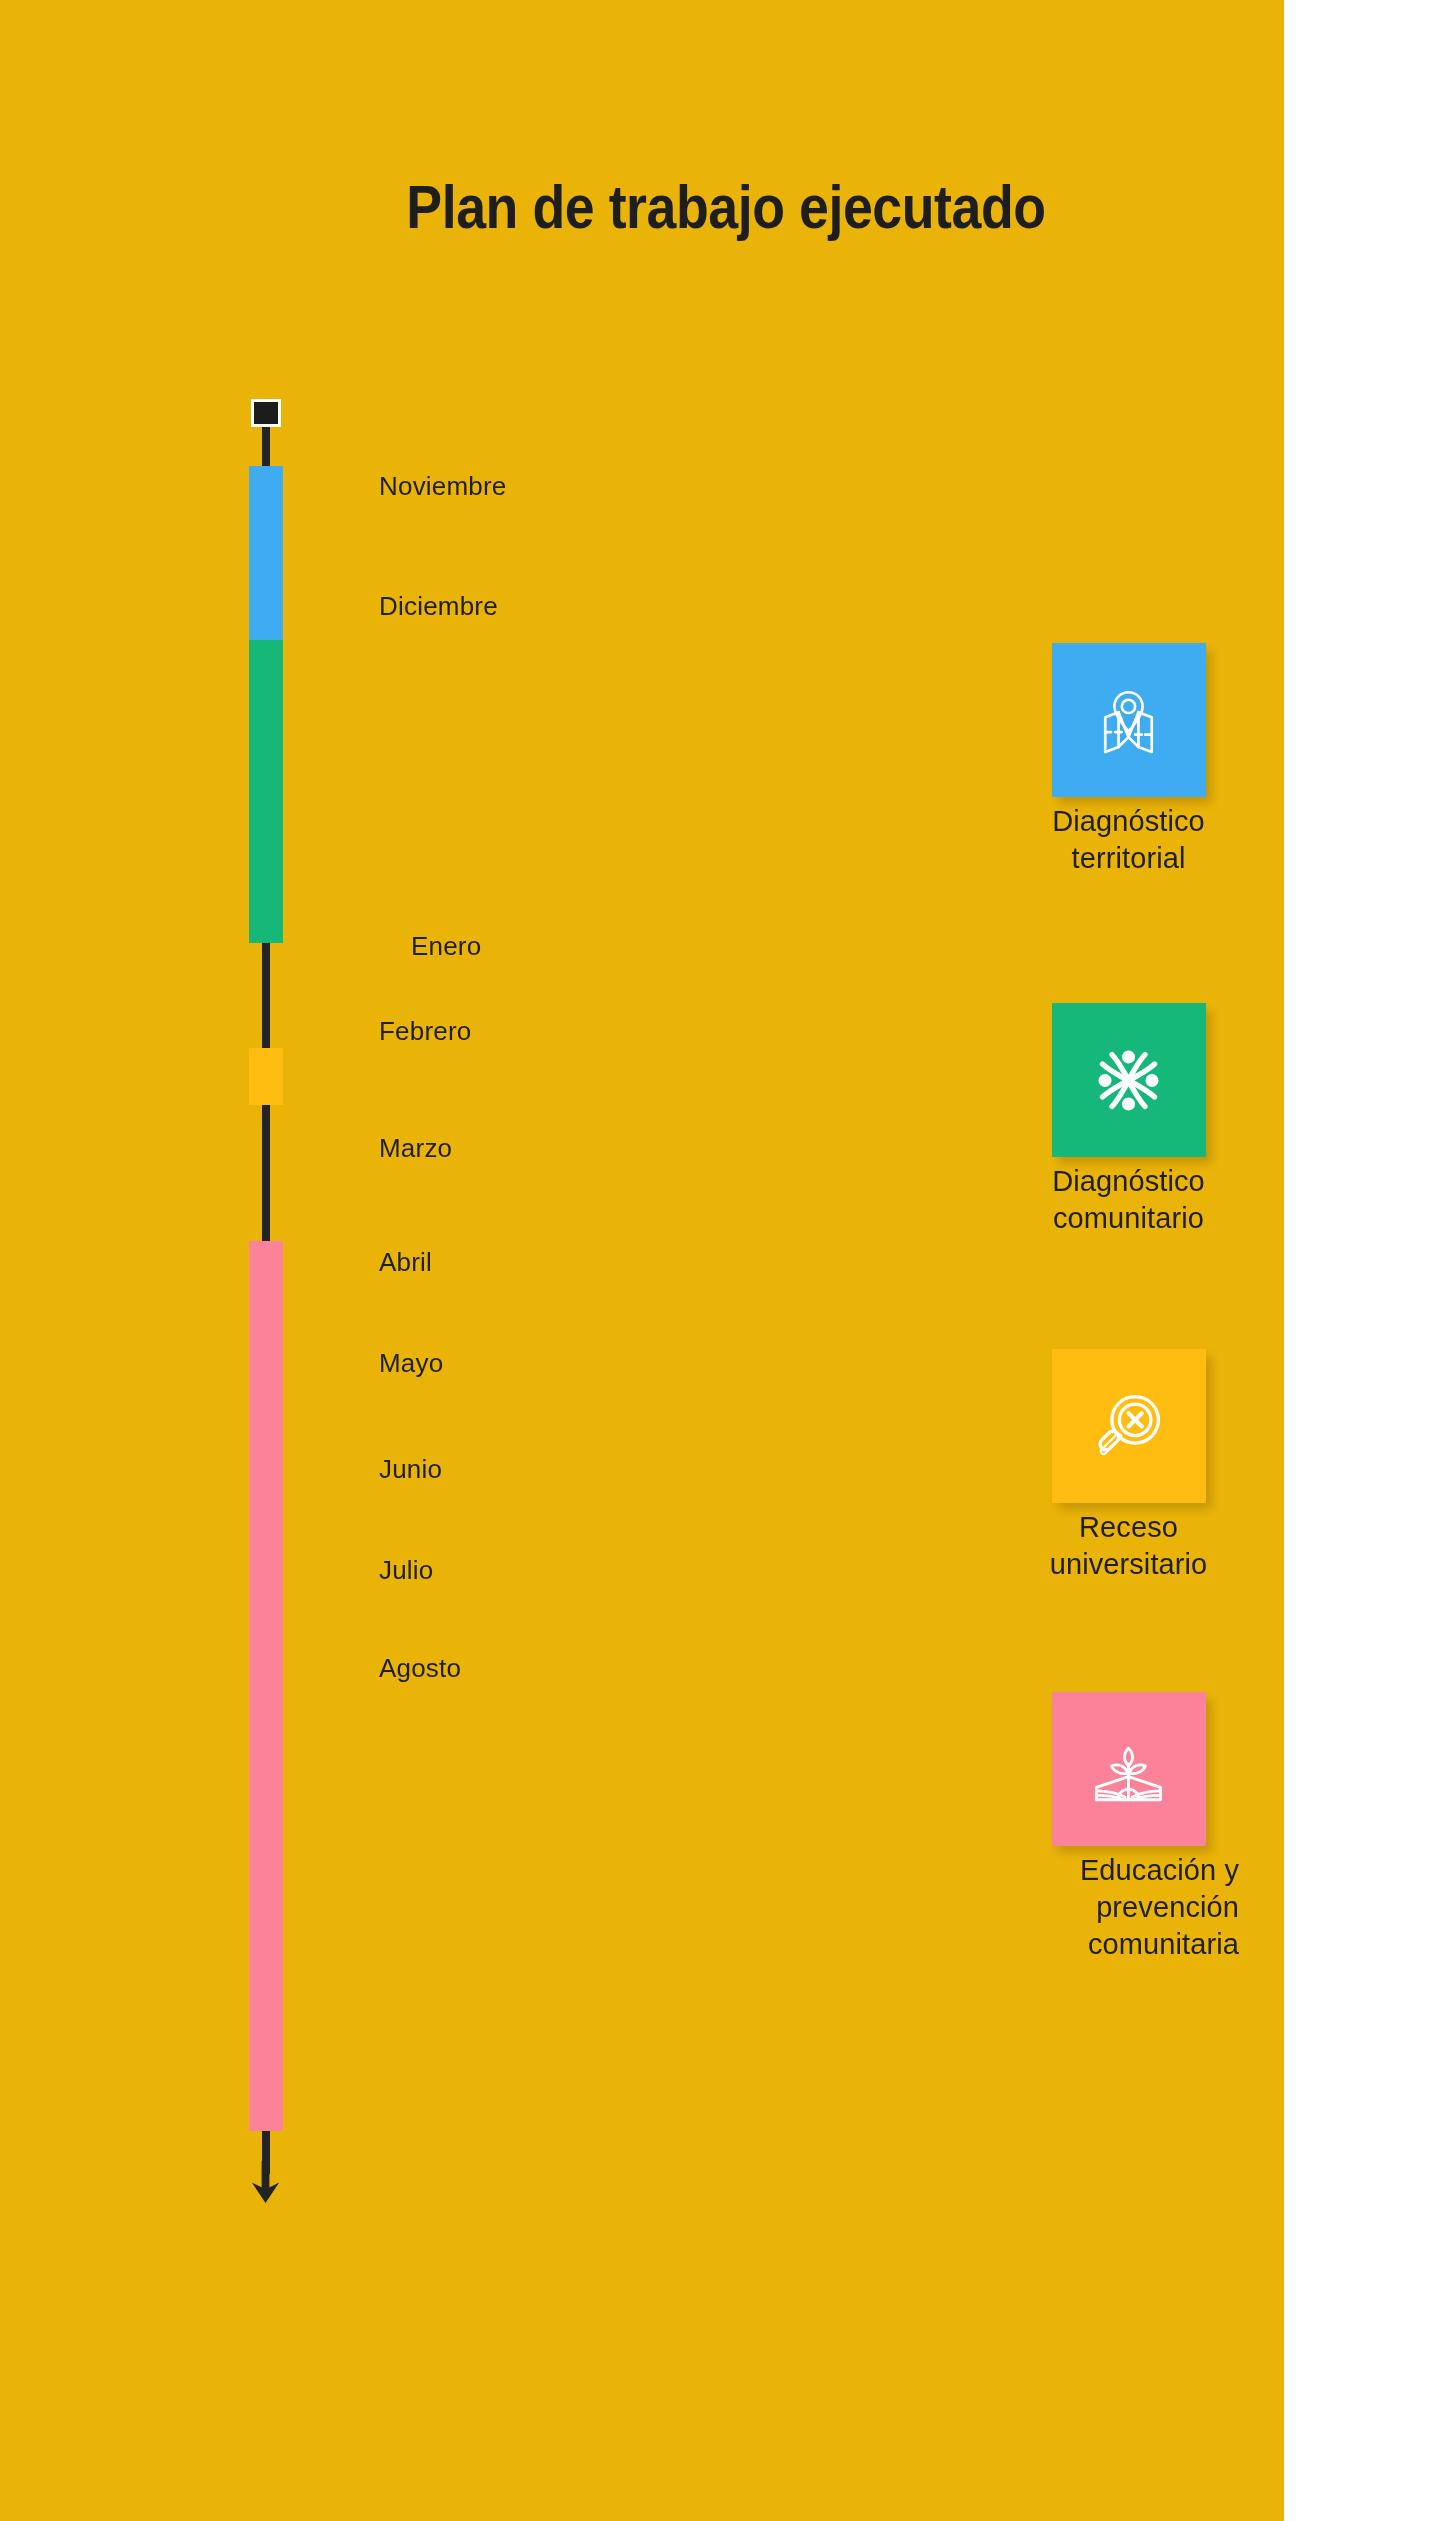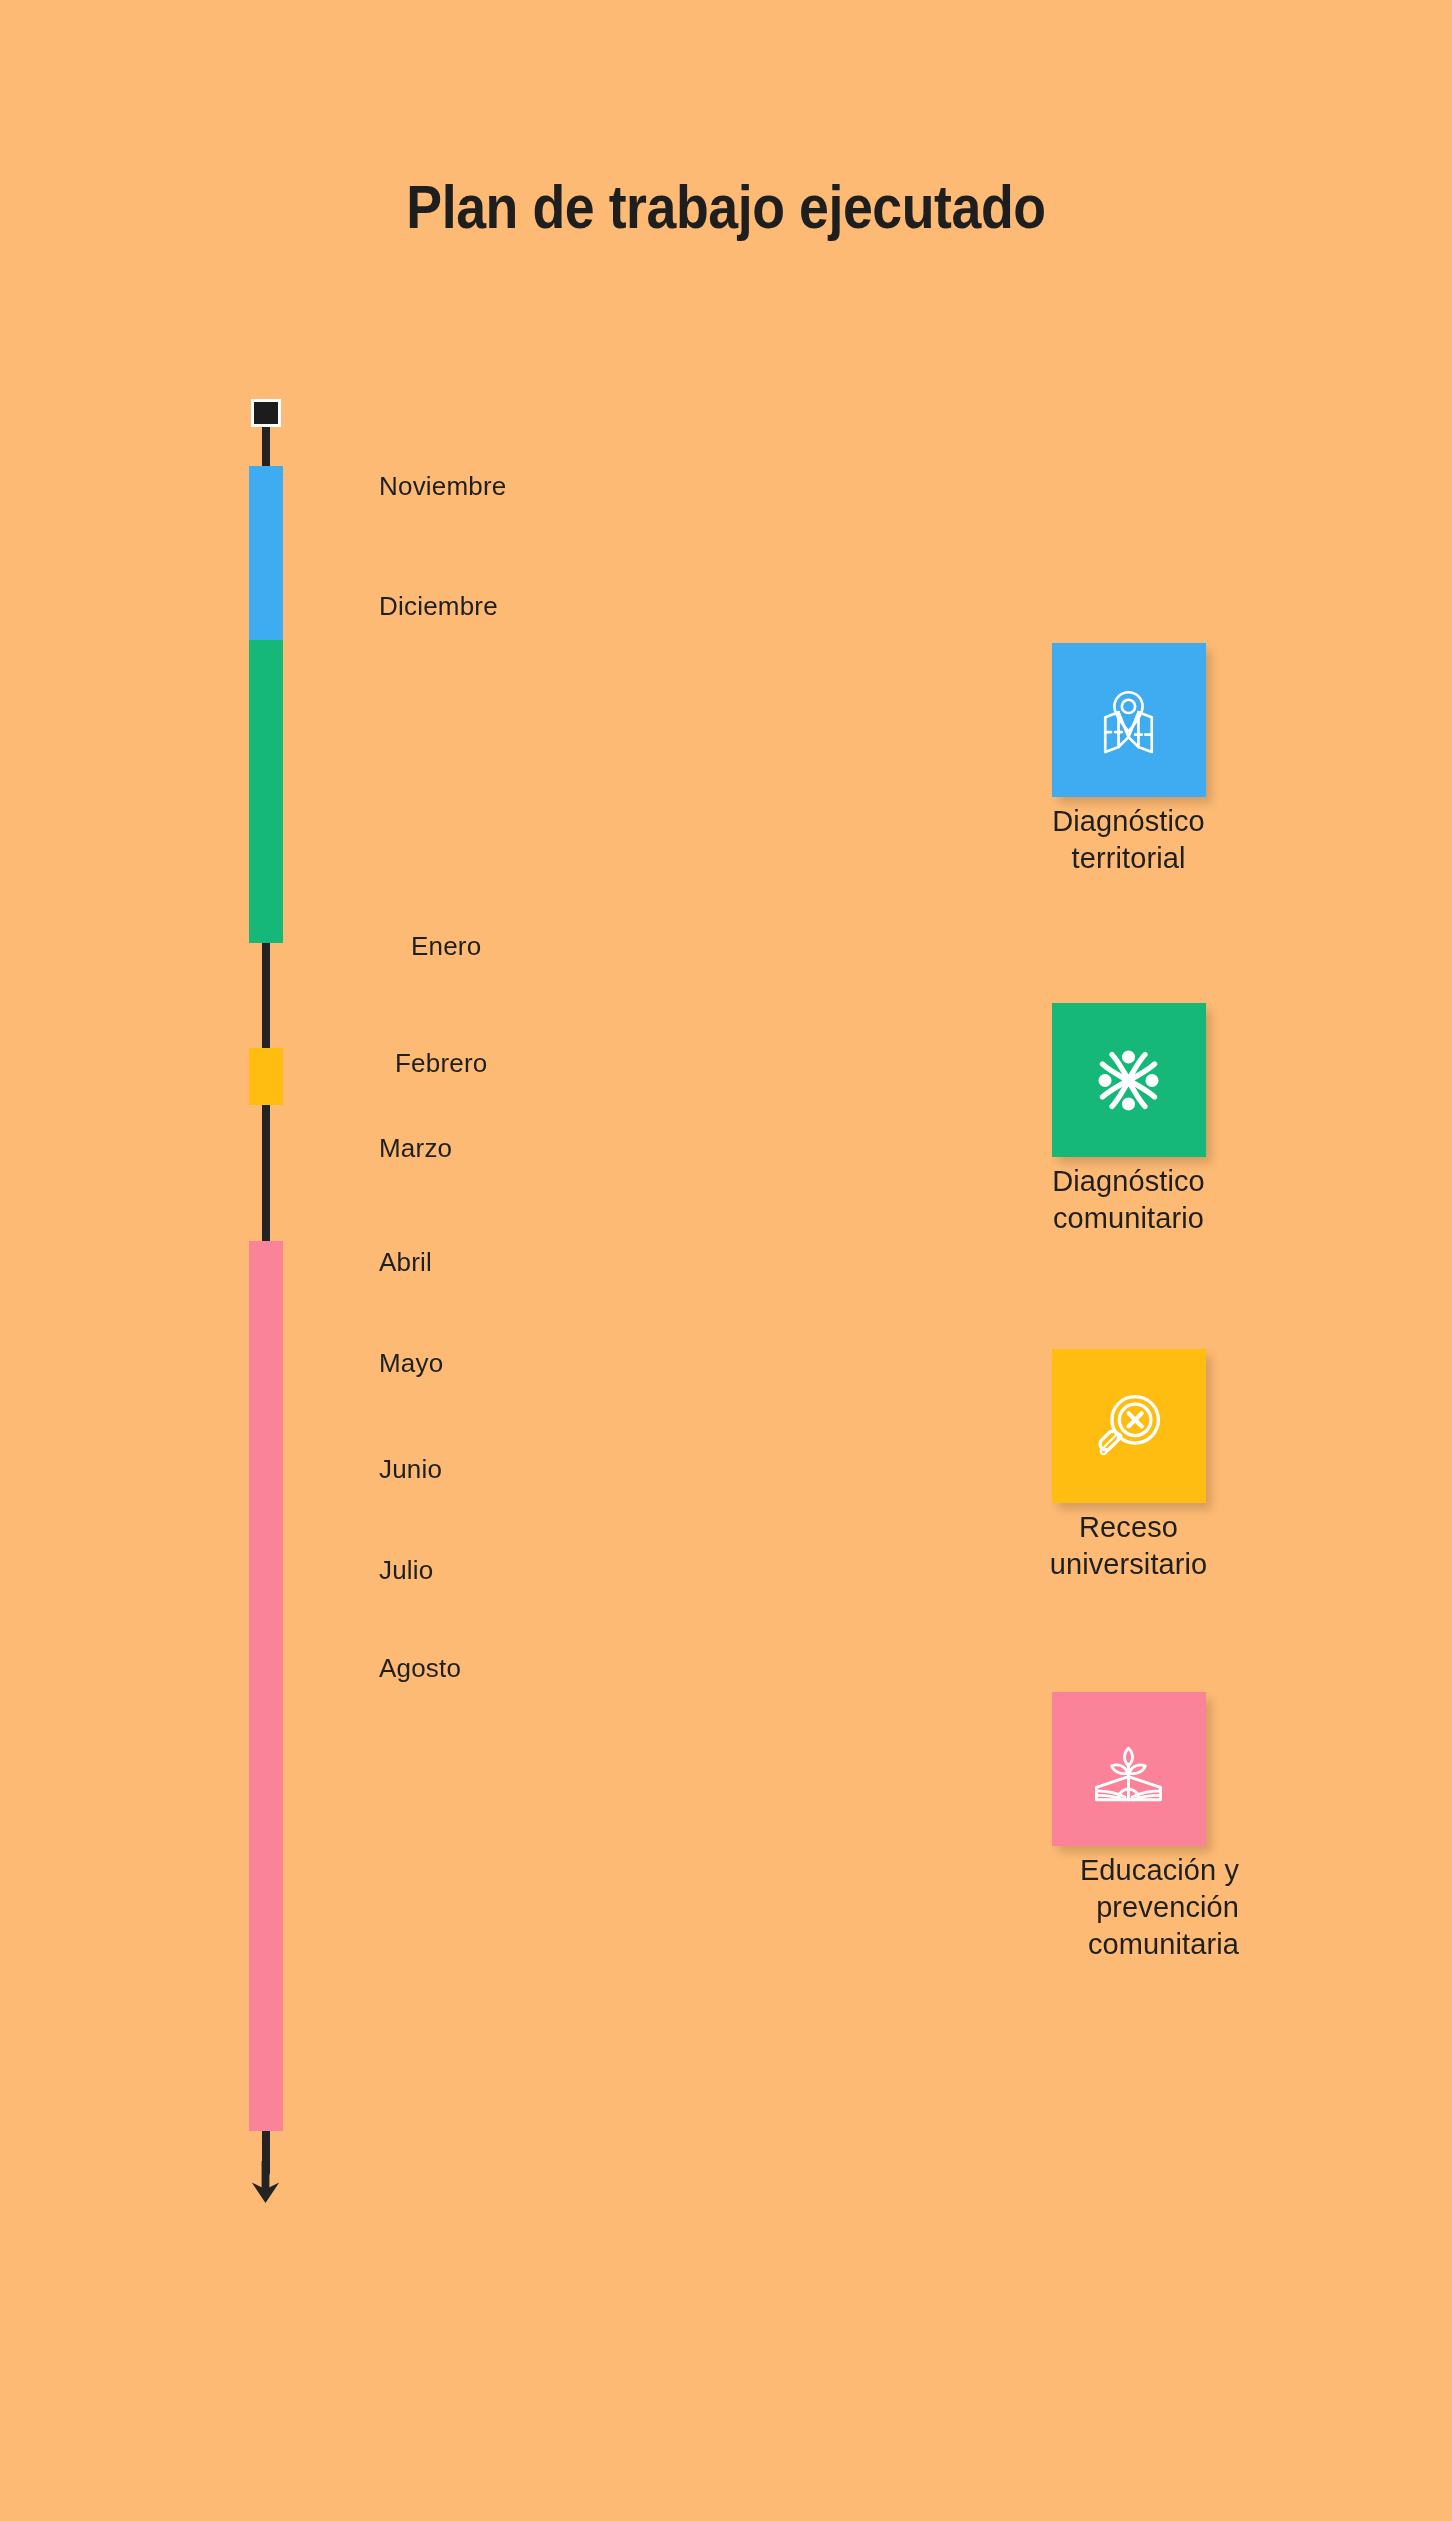--- a/index.html
+++ b/index.html
@@ -6,23 +6,23 @@
     margin: 0;
     padding: 0;
     background: #ffffff;
   }
   body {
     font-family: "Liberation Sans", sans-serif;
     -webkit-font-smoothing: antialiased;
   }
   #page {
     position: relative;
-    width: 1452px;
+    width: 1284px;
     height: 2522px;
-    background: #fdba74;
+    background: #eab308;
     overflow: hidden;
   }
 
   
   #title {
     position: absolute;
     left: 0;
     top: 172px;
     width: 1452px;
     text-align: center;
@@ -127,21 +127,21 @@
       <div class="block" style="top: 466px; height: 174px; background: rgb(63, 172, 242);"></div>
       <div class="block" style="top: 640px; height: 303px; background: rgb(22, 184, 122);"></div>
       <div class="block" style="top: 1048px; height: 57px; background: rgb(255, 188, 17);"></div>
       <div class="block" style="top: 1241px; height: 890px; background: rgb(251, 131, 153);"></div>
     </div>
 
   <div id="months">
       <div class="month-label" style="top: 471px;">Noviembre</div>
       <div class="month-label" style="top: 591px;">Diciembre</div>
       <div class="month-label" style="top: 931px; margin-left: 32px;">Enero</div>
-      <div class="month-label" style="top: 1048px; margin-left: 16px;">Febrero</div>
+      <div class="month-label" style="top: 1016px;">Febrero</div>
       <div class="month-label" style="top: 1133px;">Marzo</div>
       <div class="month-label" style="top: 1247px;">Abril</div>
       <div class="month-label" style="top: 1348px;">Mayo</div>
       <div class="month-label" style="top: 1454px;">Junio</div>
       <div class="month-label" style="top: 1555px;">Julio</div>
       <div class="month-label" style="top: 1653px;">Agosto</div>
     </div>
 
   <div id="milestones">
       <div class="milestone" style="top: 643px;">

